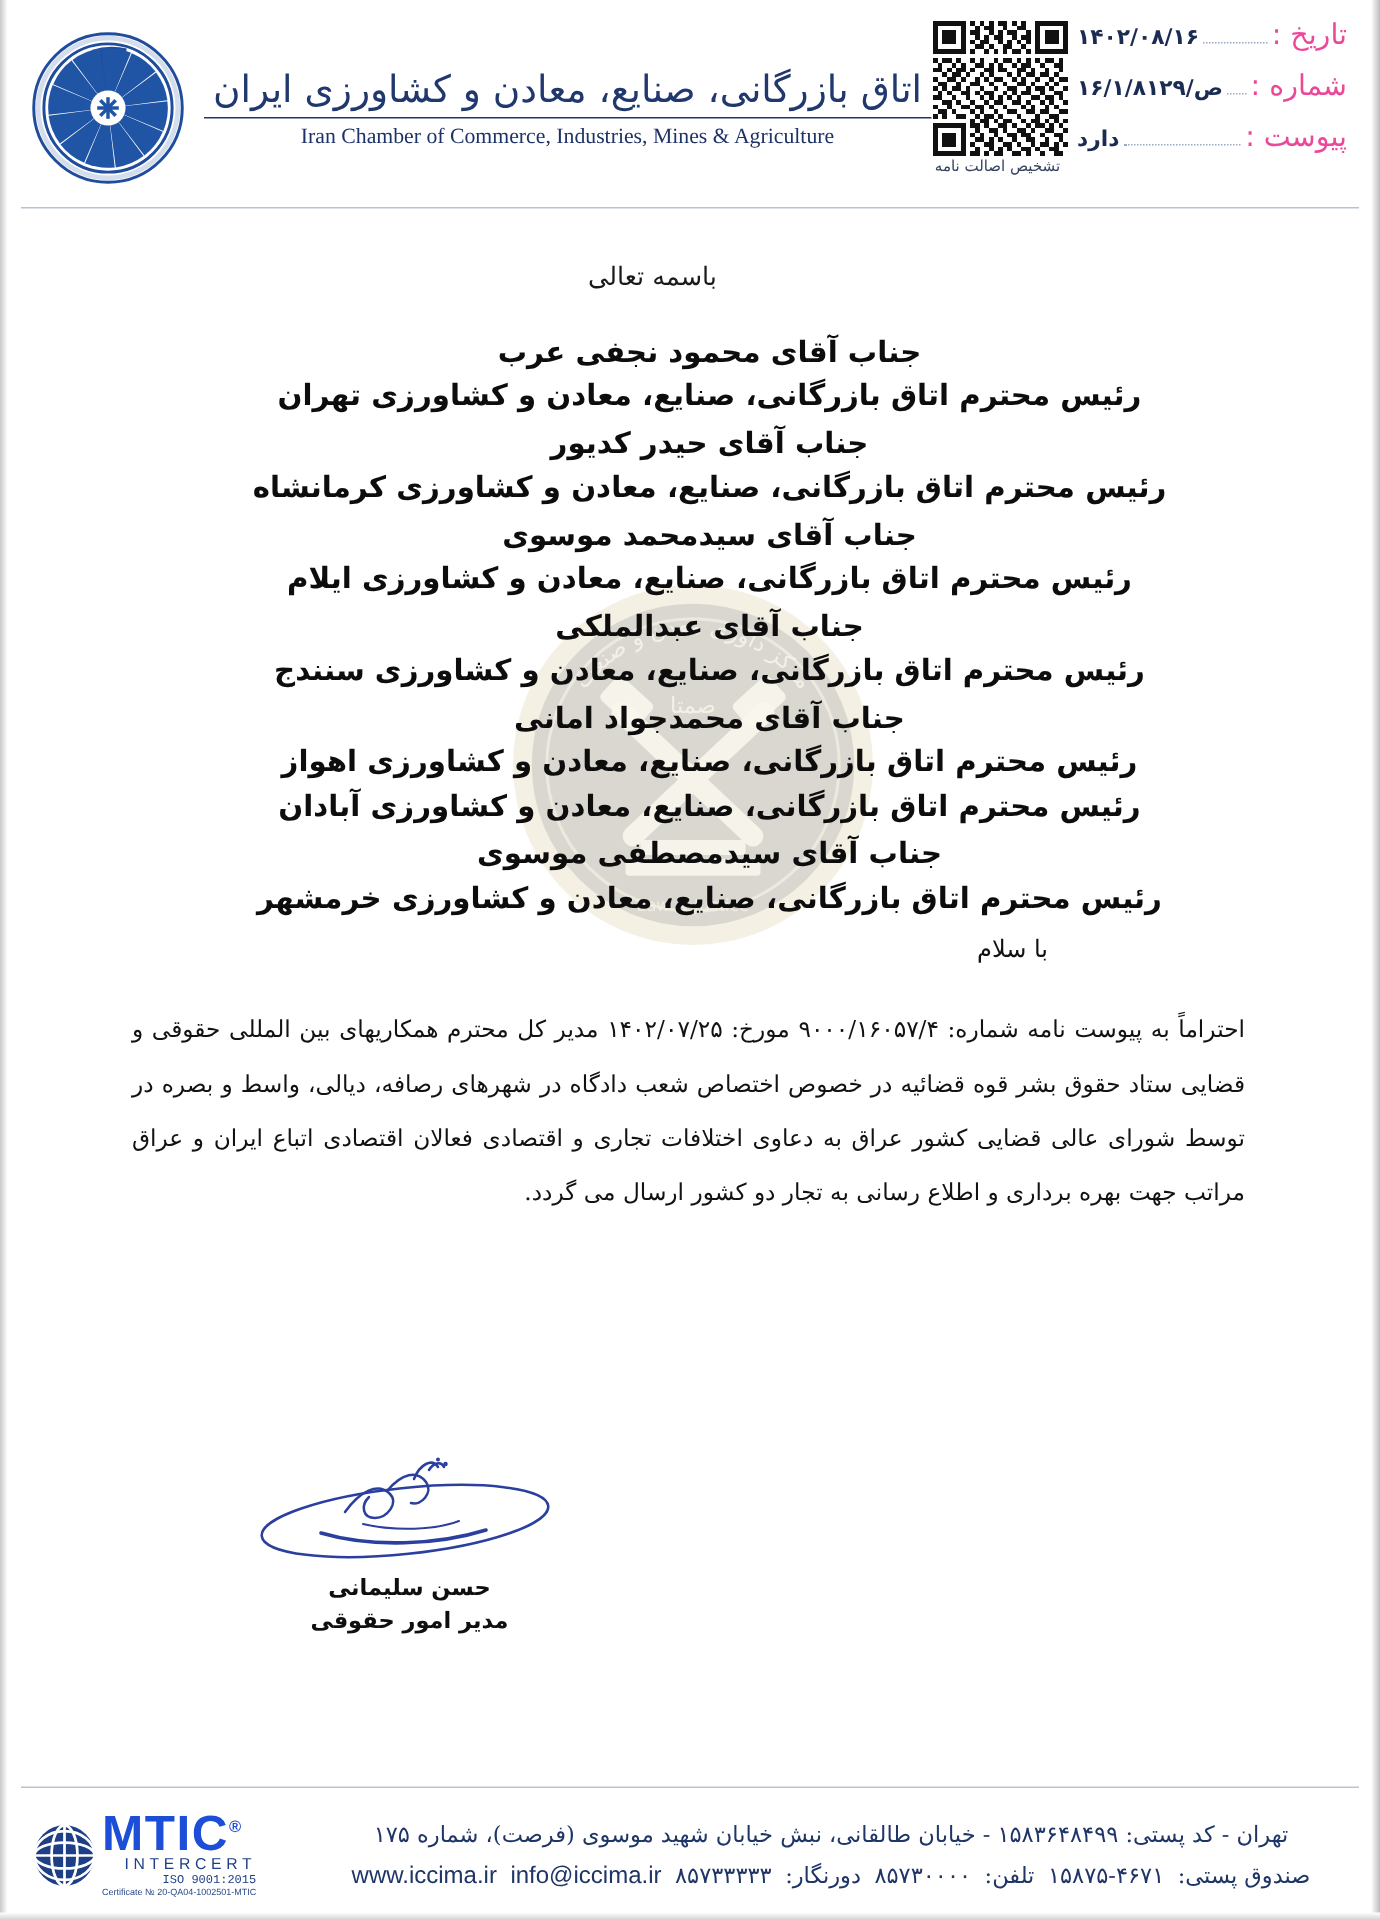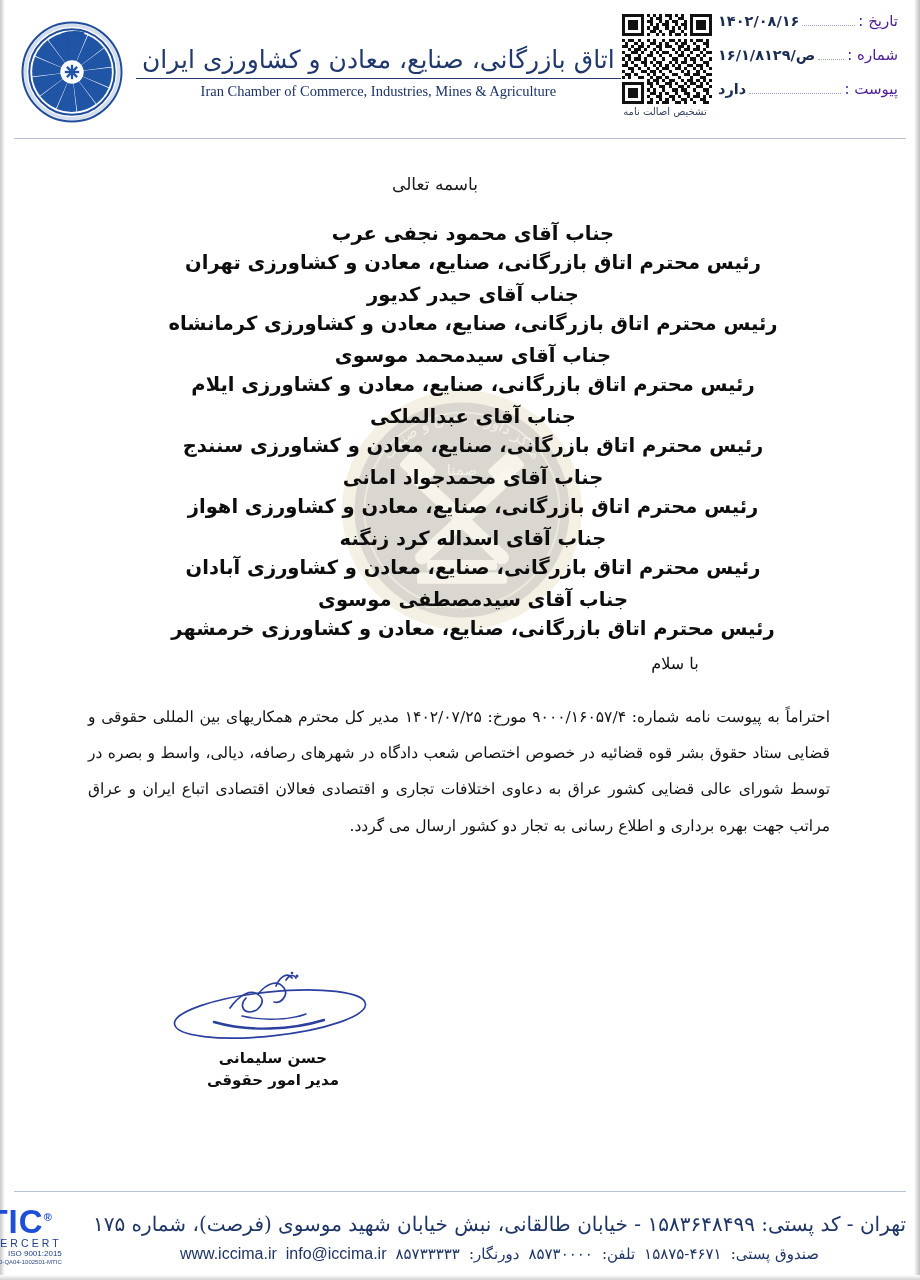--- a/index.html
+++ b/index.html
@@ -49,22 +49,22 @@
     color: #243a6b;
     direction: rtl;
   }
   .meta-row {
     display: flex;
     align-items: baseline;
     height: 34px;
     font-size: 14px;
   }
   .meta-label {
-    color: #4c1d95;
-    font-size: 15px;
+    color: #ec4899;
+    font-size: 19px;
     white-space: nowrap;
     letter-spacing: 0.2px;
   }
   .meta-dots {
     flex: 1;
     border-bottom: 1px dotted #9aa9c4;
     margin: 0 3px 4px 3px;
     height: 10px;
   }
   .meta-value {
@@ -262,21 +262,21 @@
     direction: rtl;
   }
   .footer-lines {
     flex: 1;
     text-align: center;
     direction: rtl;
     color: #1e3566;
     font-family: "DejaVu Serif", "Liberation Serif", serif;
   }
   .footer-line1 {
-    font-size: 20px;
+    font-size: 15px;
     white-space: nowrap;
     margin-bottom: 9px;
   }
   .footer-line2 {
     font-size: 15px;
     white-space: nowrap;
     display: flex;
     justify-content: center;
     align-items: baseline;
     gap: 9px;
@@ -312,21 +312,21 @@
   }
   .mtic-word sup { font-size: 11px; vertical-align: super; }
   .mtic-sub {
     font-family: "Liberation Sans", "DejaVu Sans", sans-serif;
     font-size: 10.5px;
     letter-spacing: 3.1px;
     color: #1e3f86;
     text-align: right;
   }
   .mtic-iso {
-    font-family: Liberation Sans, sans-serif;
+    font-family: Liberation Mono, monospace;
     font-size: 8px;
     color: #1e3f86;
     text-align: right;
     line-height: 1.25;
   }
   .mtic-cert {
     font-family: "Liberation Sans", "DejaVu Sans", sans-serif;
     font-size: 6px;
     color: #2b4a8d;
     text-align: right;
@@ -489,21 +489,20 @@
       <div class="rcpt-name">جناب آقای محمود نجفی عرب</div>
       <div class="rcpt-title">رئیس محترم اتاق بازرگانی، صنایع، معادن و کشاورزی تهران</div>
       <div class="rcpt-name">جناب آقای حیدر کدیور</div>
       <div class="rcpt-title">رئیس محترم اتاق بازرگانی، صنایع، معادن و کشاورزی کرمانشاه</div>
       <div class="rcpt-name">جناب آقای سیدمحمد موسوی</div>
       <div class="rcpt-title">رئیس محترم اتاق بازرگانی، صنایع، معادن و کشاورزی ایلام</div>
       <div class="rcpt-name">جناب آقای عبدالملکی</div>
       <div class="rcpt-title">رئیس محترم اتاق بازرگانی، صنایع، معادن و کشاورزی سنندج</div>
       <div class="rcpt-name">جناب آقای محمدجواد امانی</div>
       <div class="rcpt-title">رئیس محترم اتاق بازرگانی، صنایع، معادن و کشاورزی اهواز</div>
-      <div class="rcpt-name">جناب آقای اسداله کرد زنگنه</div>
       <div class="rcpt-title">رئیس محترم اتاق بازرگانی، صنایع، معادن و کشاورزی آبادان</div>
       <div class="rcpt-name">جناب آقای سیدمصطفی موسوی</div>
       <div class="rcpt-title">رئیس محترم اتاق بازرگانی، صنایع، معادن و کشاورزی خرمشهر</div>
     </div>
 
     <div class="salutation">
       <span class="sal-inner">با سلام</span>
     </div>
 
     <div class="body-text">

